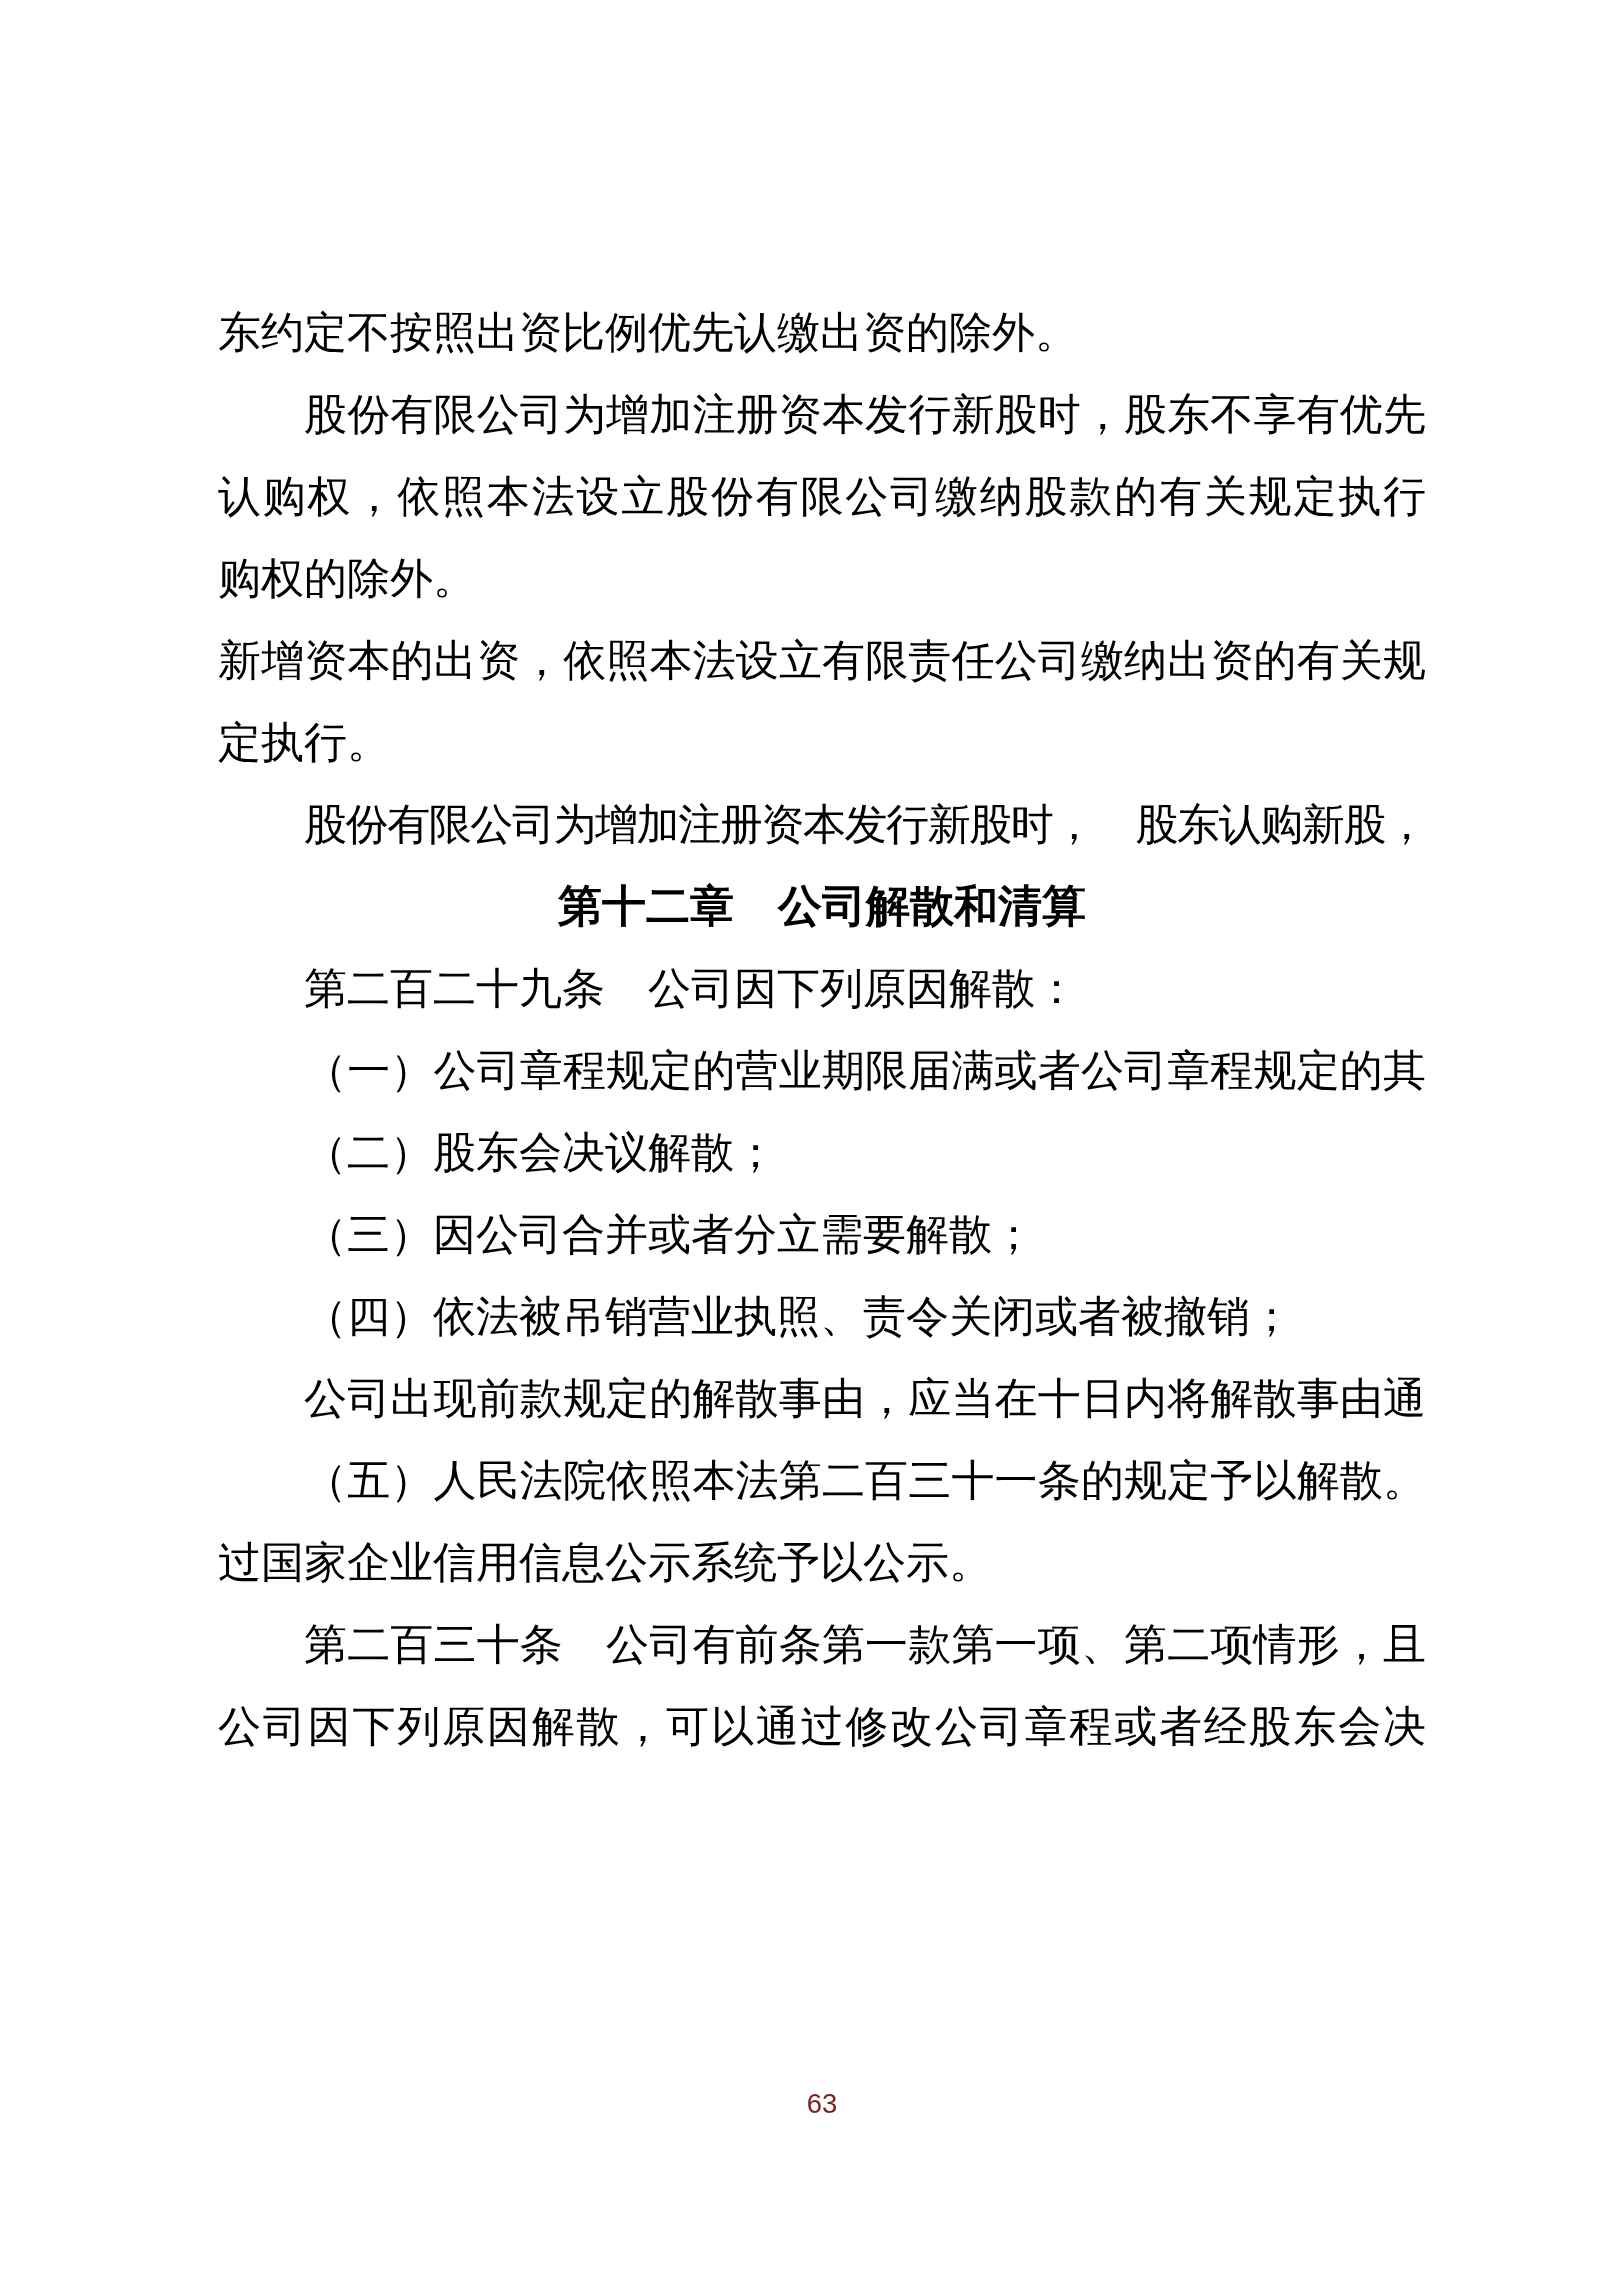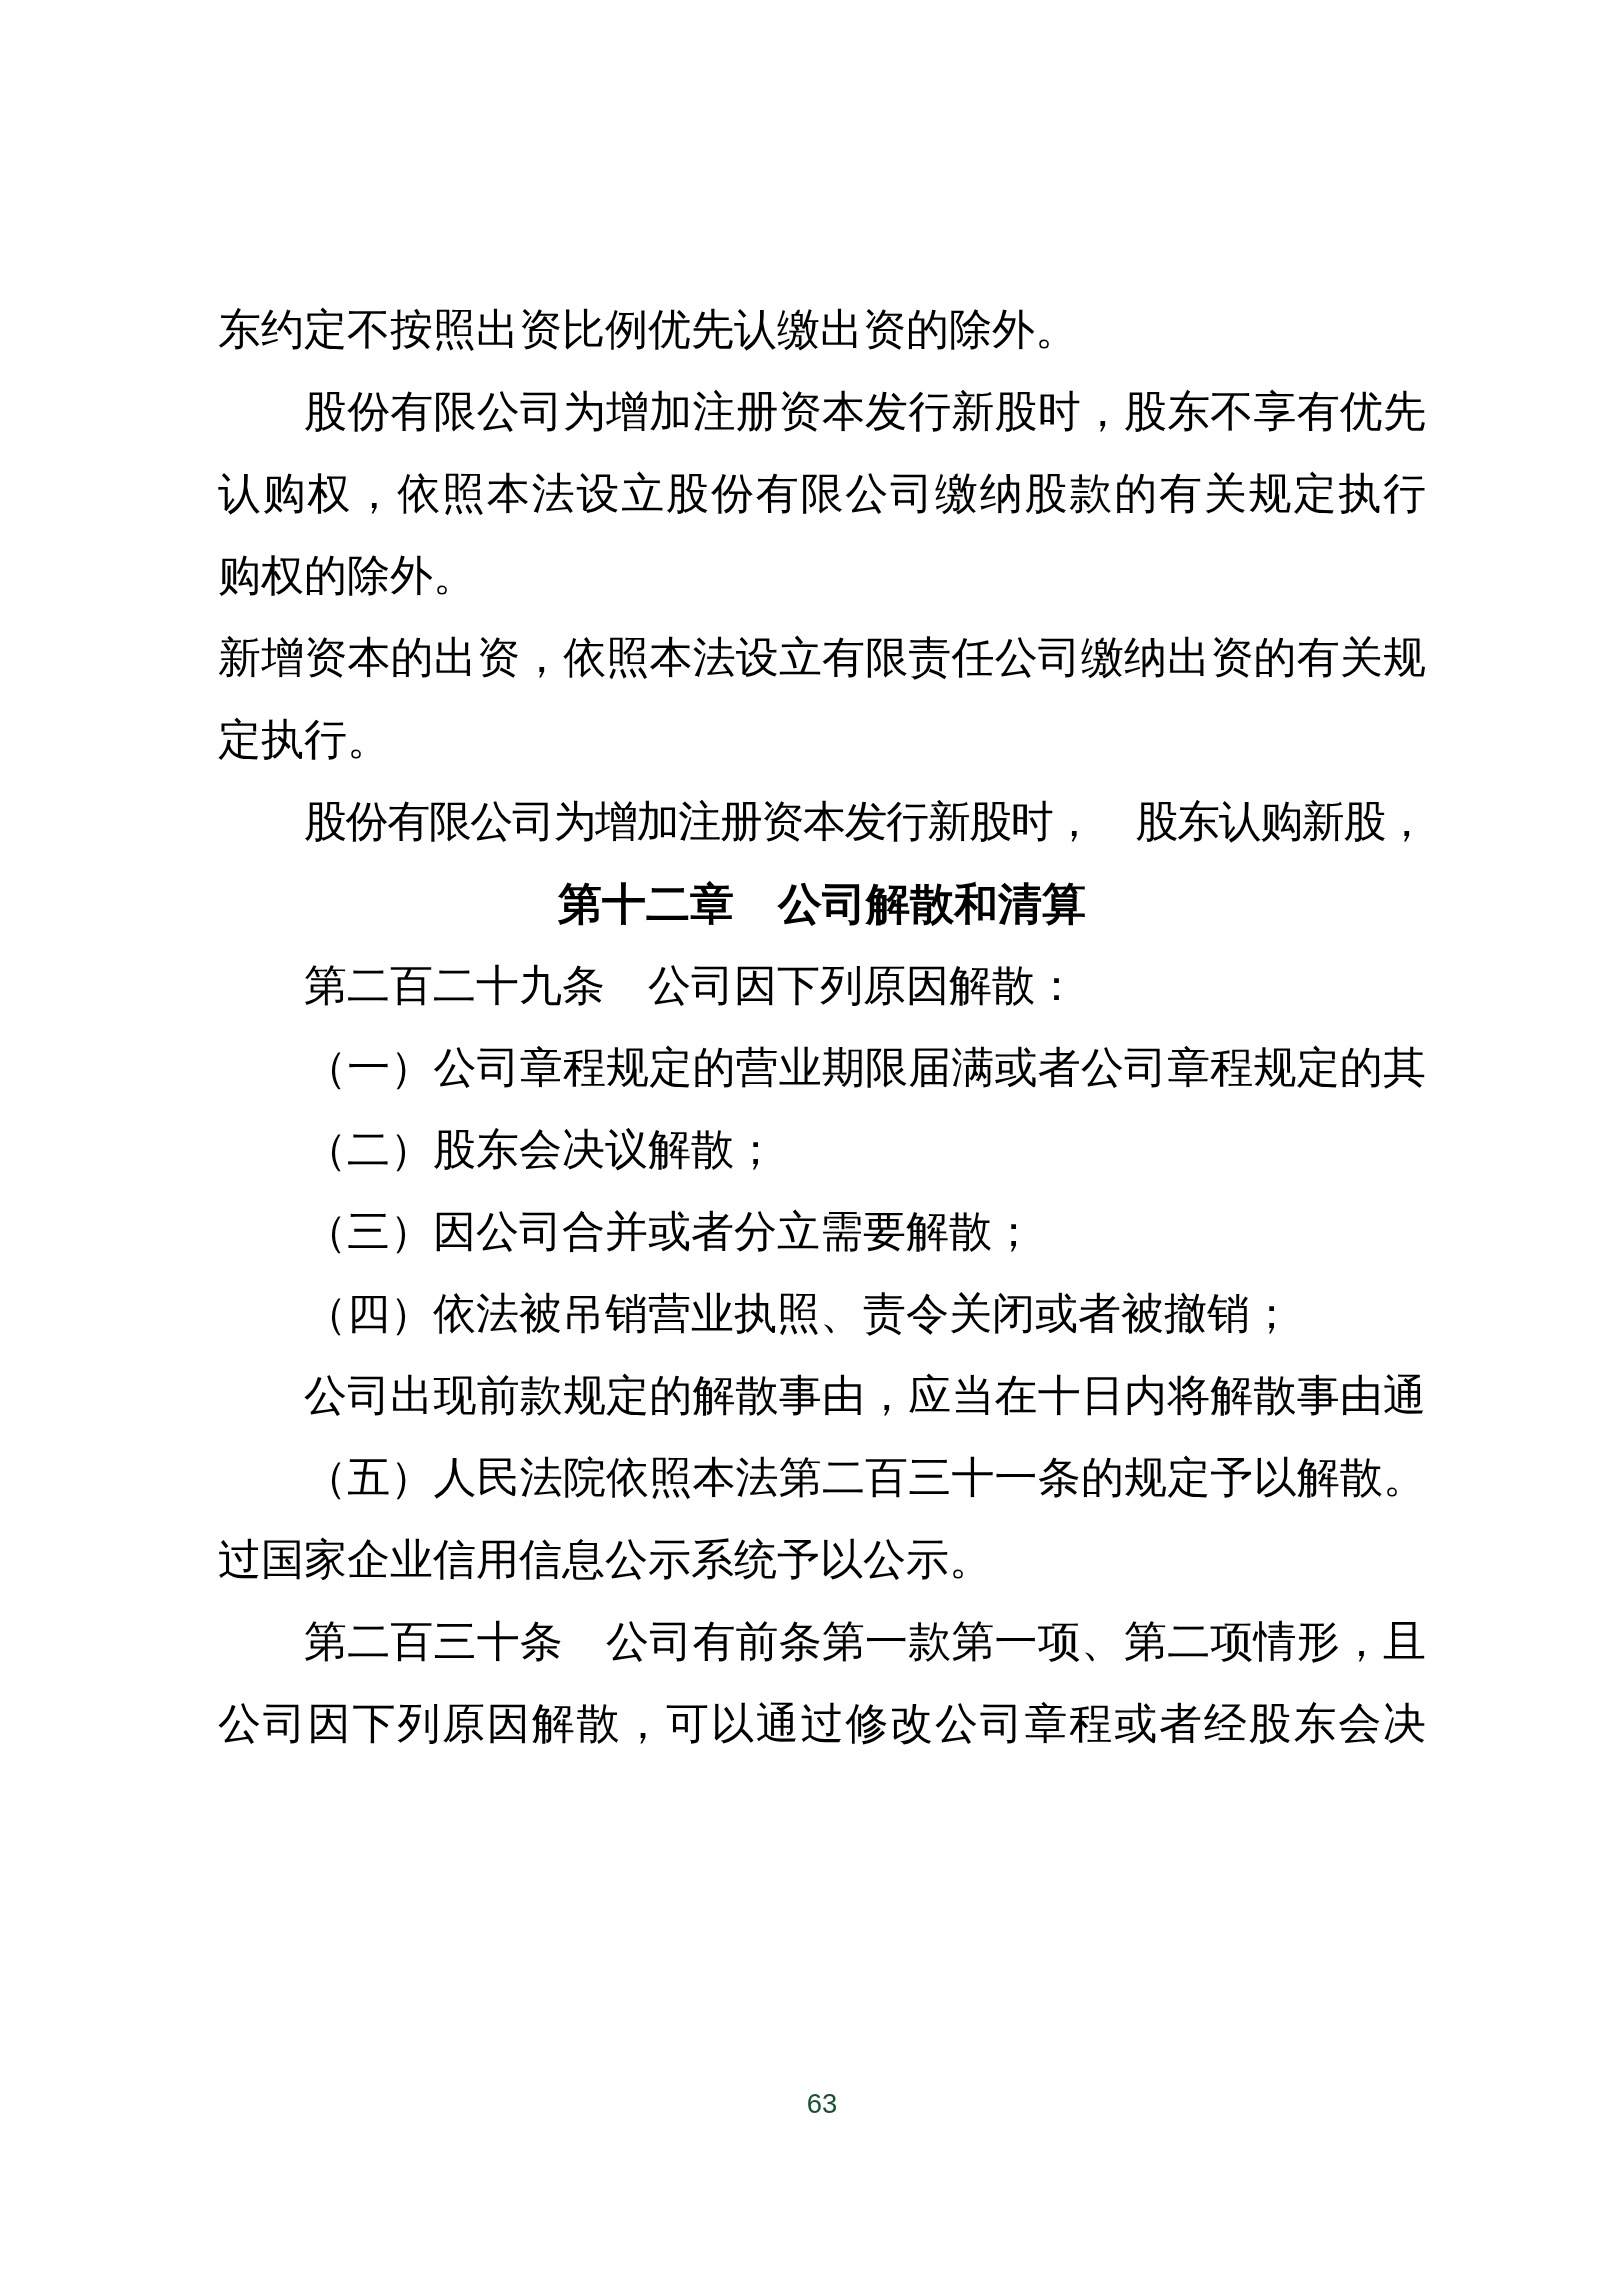--- a/index.html
+++ b/index.html
@@ -20,21 +20,20 @@
     position: absolute;
     left: 218px;
     top: 292px;
     width: 1208px;
   }
   .ln {
     height: 82px;
     line-height: 82px;
     font-size: 43px;
     letter-spacing: 0;
-    font-family: Liberation Mono, monospace;
   }
   
   .j {
     text-align: justify;
     text-justify: inter-character;
     text-align-last: justify;
   }
   
   .ind {
     padding-left: 86px;
@@ -50,21 +49,21 @@
   }
   .footer {
     position: absolute;
     left: 218px;
     top: 2086px;
     width: 1208px;
     text-align: center;
     font-family: "Liberation Sans", "DejaVu Sans", sans-serif;
     font-size: 27.4px;
     line-height: 35px;
-    color: #14532d;
+    color: #7f1d1d;
   }
 </style>
 </head>
 <body>
 
 <div class="page">
   <div class="textcol">
 
     <div class="ln">东约定不按照出资比例优先认缴出资的除外。</div>
 

